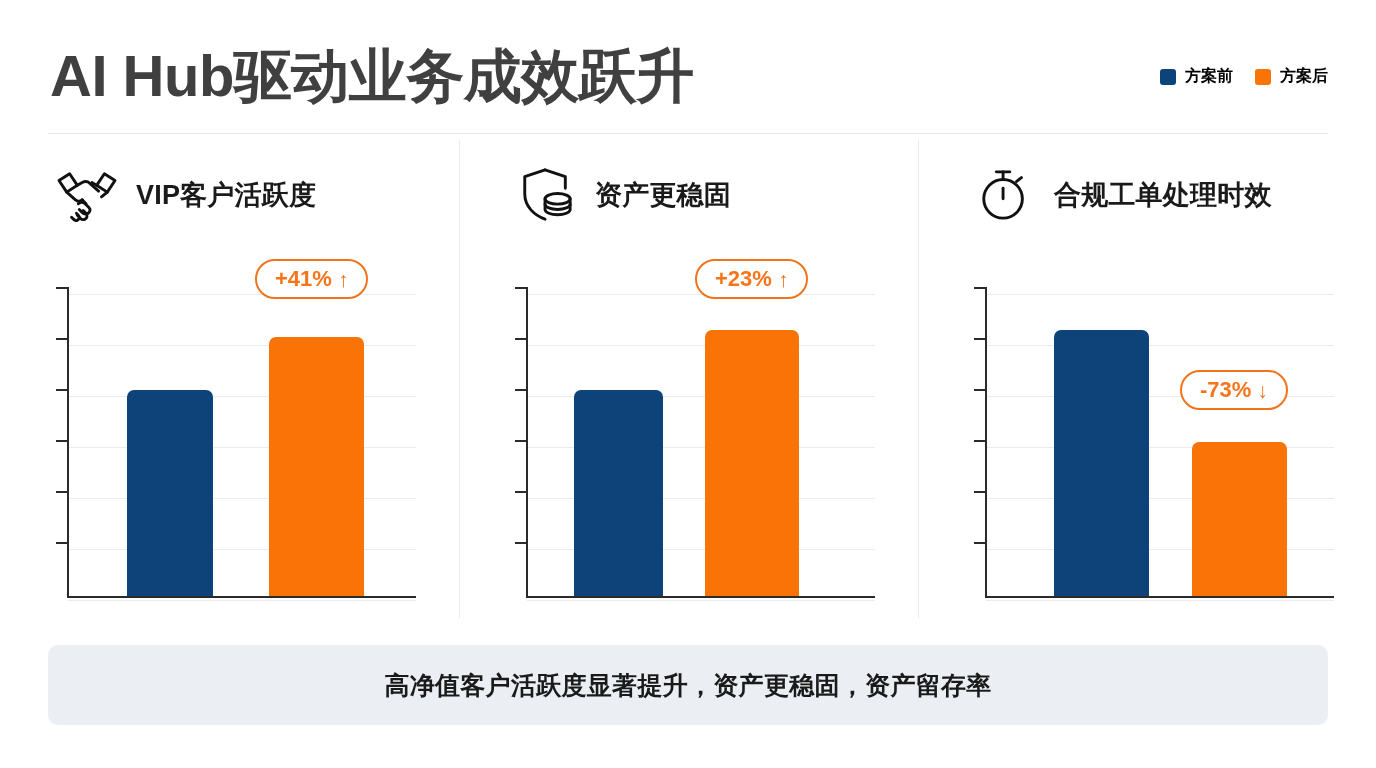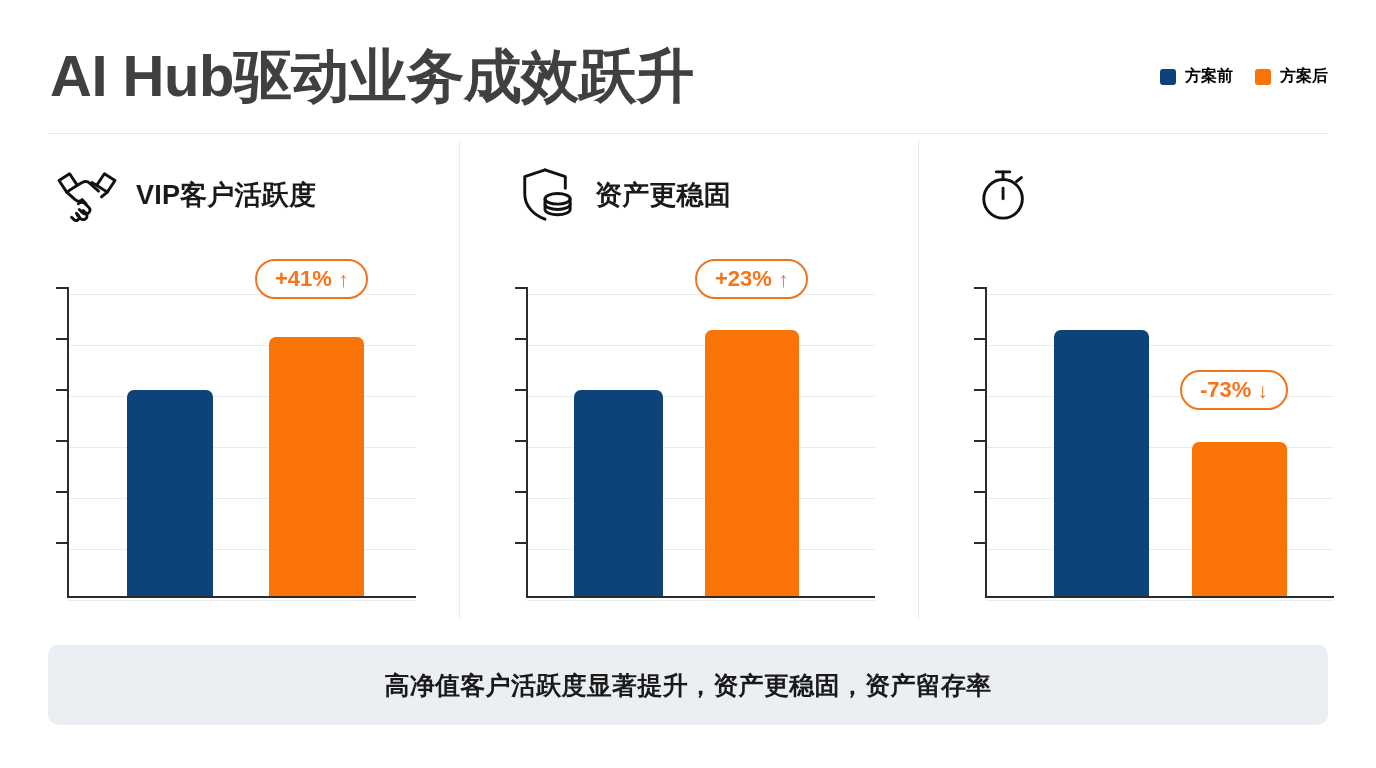--- a/index.html
+++ b/index.html
@@ -333,20 +333,21 @@
     <div class="panel-head">
       <span class="panel-icon">
         <svg viewBox="0 0 64 58" width="62" height="56" fill="none" stroke="#111" stroke-width="3" stroke-linecap="round" stroke-linejoin="round">
           <circle cx="30" cy="33" r="20"></circle>
           <path d="M30 22 V33"></path>
           <path d="M23 5 H37"></path>
           <path d="M30 5 V13"></path>
           <path d="M44 15 L49 11"></path>
         </svg>
       </span>
+      <span class="panel-title">合规工单处理时效</span>
     </div>
 
     <div class="chart">
       <div class="plot">
         <div class="gridline" style="top:7px"></div>
         <div class="gridline" style="top:58px"></div>
         <div class="gridline" style="top:109px"></div>
         <div class="gridline" style="top:160px"></div>
         <div class="gridline" style="top:211px"></div>
         <div class="gridline" style="top:262px"></div>

